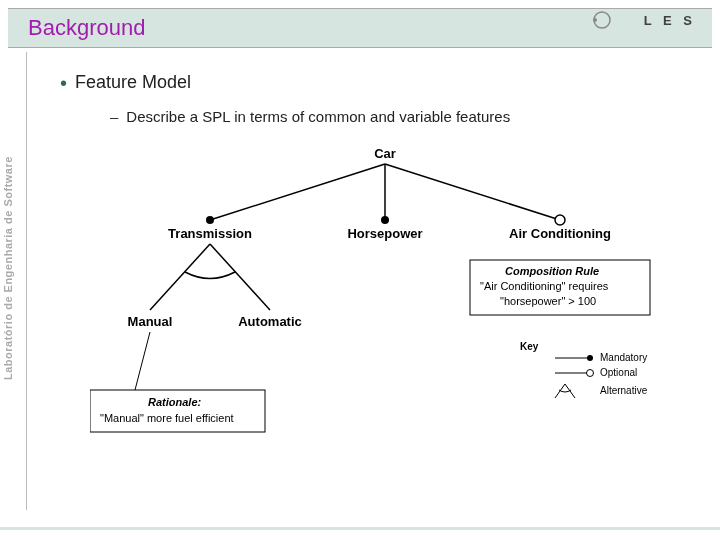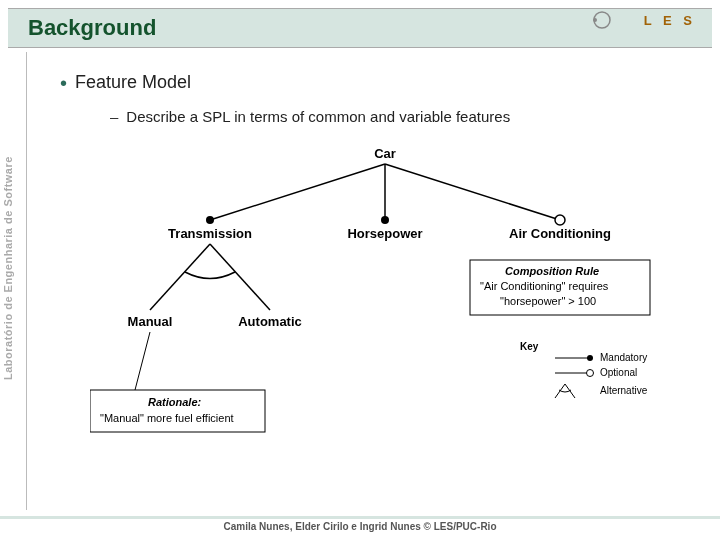--- a/index.html
+++ b/index.html
@@ -19,35 +19,35 @@
     height: 40px;
     background: #d6e5e0;
     border-top: 1px solid #aaa;
     border-bottom: 1px solid #aaa;
     display: flex;
     align-items: center;
     padding-left: 20px;
   }
   .header h1 {
     font-size: 22px;
-    font-weight: bold;
-    color: #14532d;
+    font-weight: normal;
+    color: #a21caf;
   }
   .logo {
     position: absolute;
     right: 24px;
     top: 10px;
     display: flex;
     align-items: center;
     gap: 4px;
   }
   .logo-text {
     letter-spacing: 4px;
     font-size: 13px;
-    color: #a16207;
+    color: #404040;
     font-weight: bold;
     padding-left: 28px;
   }
   .sidebar-text {
     position: absolute;
     left: 2px;
     top: 380px;
     transform: rotate(-90deg);
     transform-origin: left top;
     font-size: 11px;
@@ -210,14 +210,13 @@
   <text class="key-label" x="510" y="236">Optional</text>
 
   <line x1="475" y1="244" x2="465" y2="258" stroke="#000" stroke-width="1"></line>
   <line x1="475" y1="244" x2="485" y2="258" stroke="#000" stroke-width="1"></line>
   <path d="M 469 250 Q 475 254 481 250" fill="none" stroke="#000" stroke-width="1"></path>
   <text class="key-label" x="510" y="254">Alternative</text>
 </svg>
 
 <div class="footer">
   <span class="footer-line"></span>
-  <span>Camila Nunes, Elder Cirilo e Ingrid Nunes © LES/PUC-Rio</span>
 </div>
 
 </body></html>

